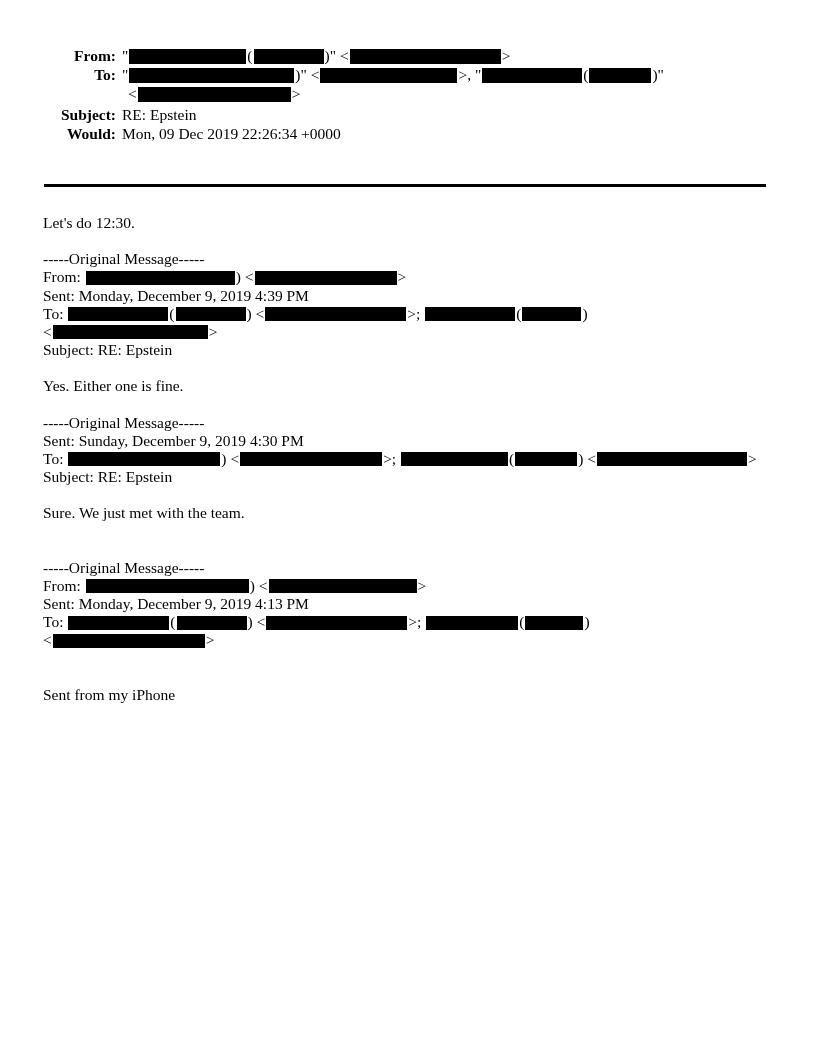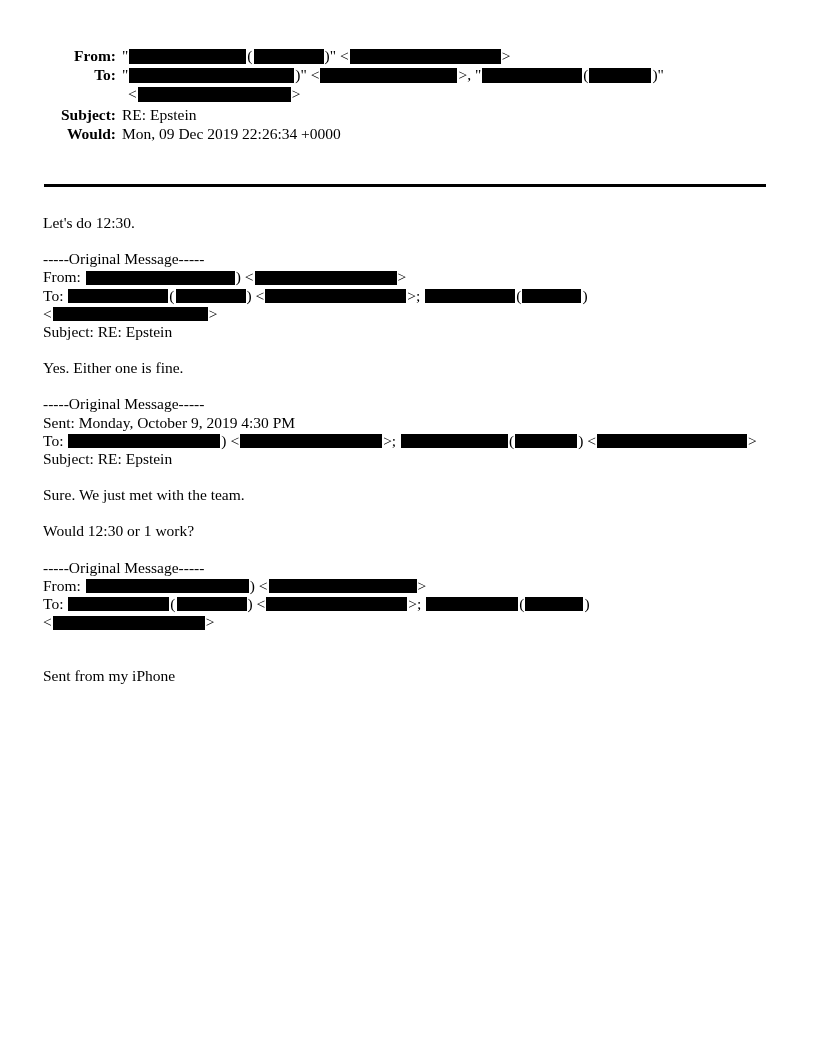--- a/index.html
+++ b/index.html
@@ -121,47 +121,48 @@
   <div class="hr"></div>
 
   <div class="body">
 
     <div class="para">Let's do 12:30.</div>
 
     <div class="gap"></div>
 
     <div class="para">-----Original Message-----</div>
     <div class="para"><span>From:</span> <span class="rd" style="width:149px"></span><span>)</span> <span>&lt;</span><span class="rd" style="width:142px"></span><span>&gt;</span></div>
+    <div class="para">Sent: Monday, December 9, 2019 4:39 PM</div>
     <div class="para"><span>To:</span> <span class="rd" style="width:100px"></span><span>(</span><span class="rd" style="width:70px"></span><span>)</span> <span>&lt;</span><span class="rd" style="width:141px"></span><span>&gt;;</span> <span class="rd" style="width:90px"></span><span>(</span><span class="rd" style="width:59px"></span><span>)</span></div>
     <div class="para"><span>&lt;</span><span class="rd" style="width:155px"></span><span>&gt;</span></div>
     <div class="para">Subject: RE: Epstein</div>
 
     <div class="gap"></div>
 
     <div class="para">Yes. Either one is fine.</div>
 
     <div class="gap"></div>
 
     <div class="para">-----Original Message-----</div>
-    <div class="para">Sent: Monday, October 9, 2019 4:30 PM</div>
+    <div class="para">Sent: Sunday, December 9, 2019 4:30 PM</div>
     <div class="para"><span>To:</span> <span class="rd" style="width:152px"></span><span>)</span> <span>&lt;</span><span class="rd" style="width:142px"></span><span>&gt;;</span> <span class="rd" style="width:107px"></span><span>(</span><span class="rd" style="width:62px"></span><span>)</span> <span>&lt;</span><span class="rd" style="width:150px"></span><span>&gt;</span></div>
     <div class="para">Subject: RE: Epstein</div>
 
     <div class="gap"></div>
 
     <div class="para">Sure. We just met with the team.</div>
 
     <div class="gap"></div>
 
-    <div class="para">Would 12:30 or 1 work?</div>
 
     <div class="gap"></div>
 
     <div class="para">-----Original Message-----</div>
     <div class="para"><span>From:</span> <span class="rd" style="width:163px"></span><span>)</span> <span>&lt;</span><span class="rd" style="width:148px"></span><span>&gt;</span></div>
+    <div class="para">Sent: Monday, December 9, 2019 4:13 PM</div>
     <div class="para"><span>To:</span> <span class="rd" style="width:101px"></span><span>(</span><span class="rd" style="width:70px"></span><span>)</span> <span>&lt;</span><span class="rd" style="width:141px"></span><span>&gt;;</span> <span class="rd" style="width:92px"></span><span>(</span><span class="rd" style="width:58px"></span><span>)</span></div>
     <div class="para"><span>&lt;</span><span class="rd" style="width:152px"></span><span>&gt;</span></div>
 
     <div class="gap"></div>
 
 
     <div class="gap"></div>
 
     <div class="para">Sent from my iPhone</div>
 

